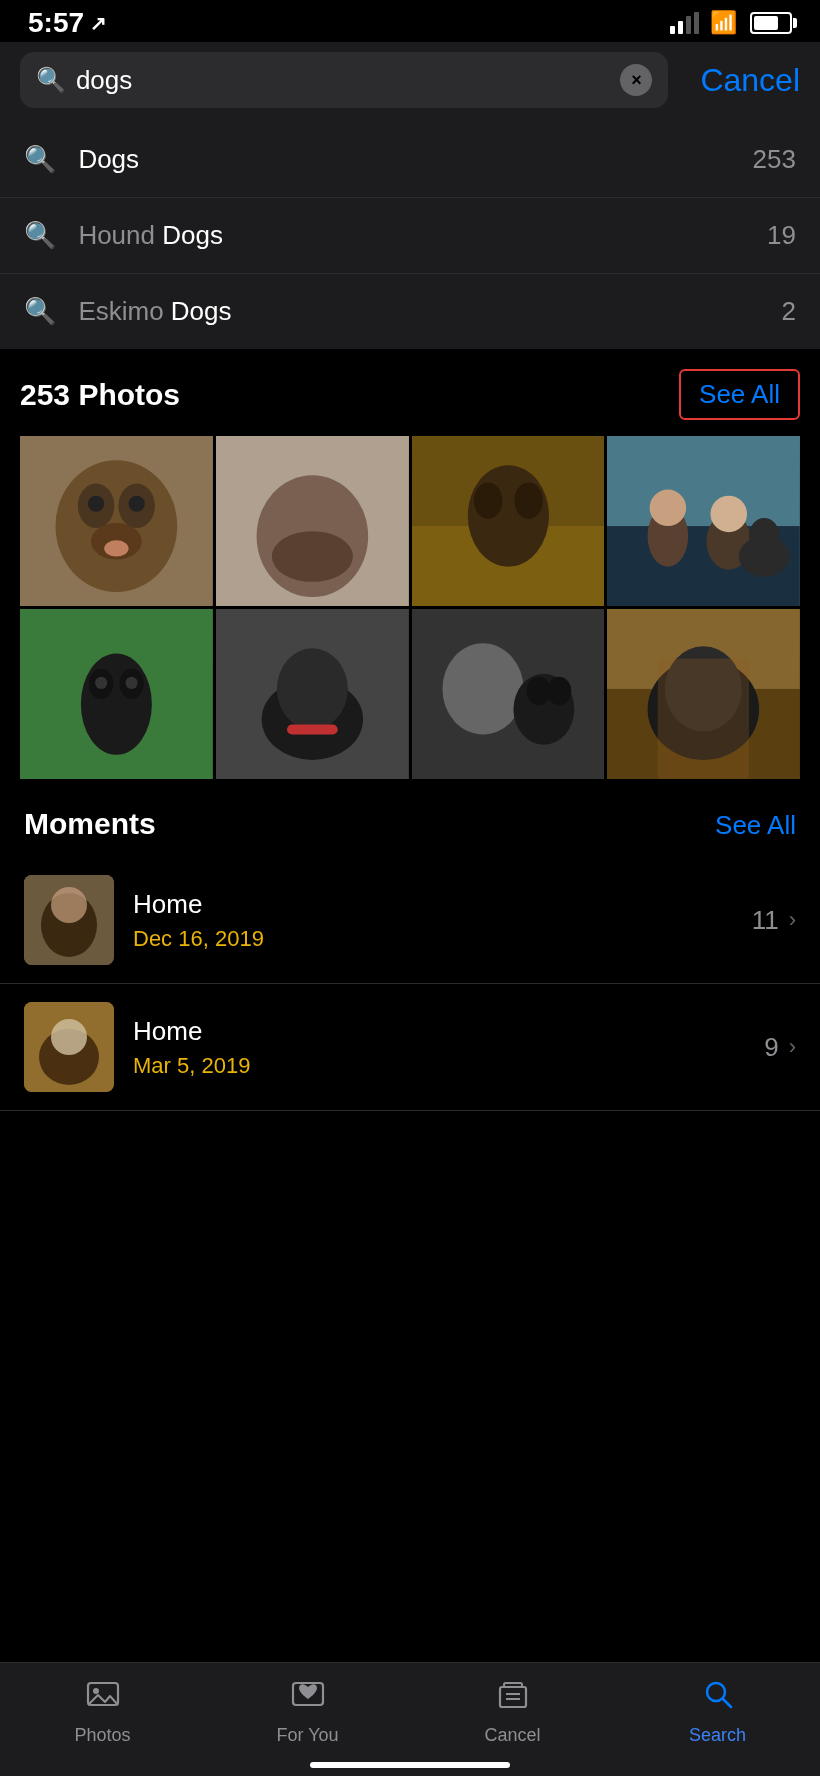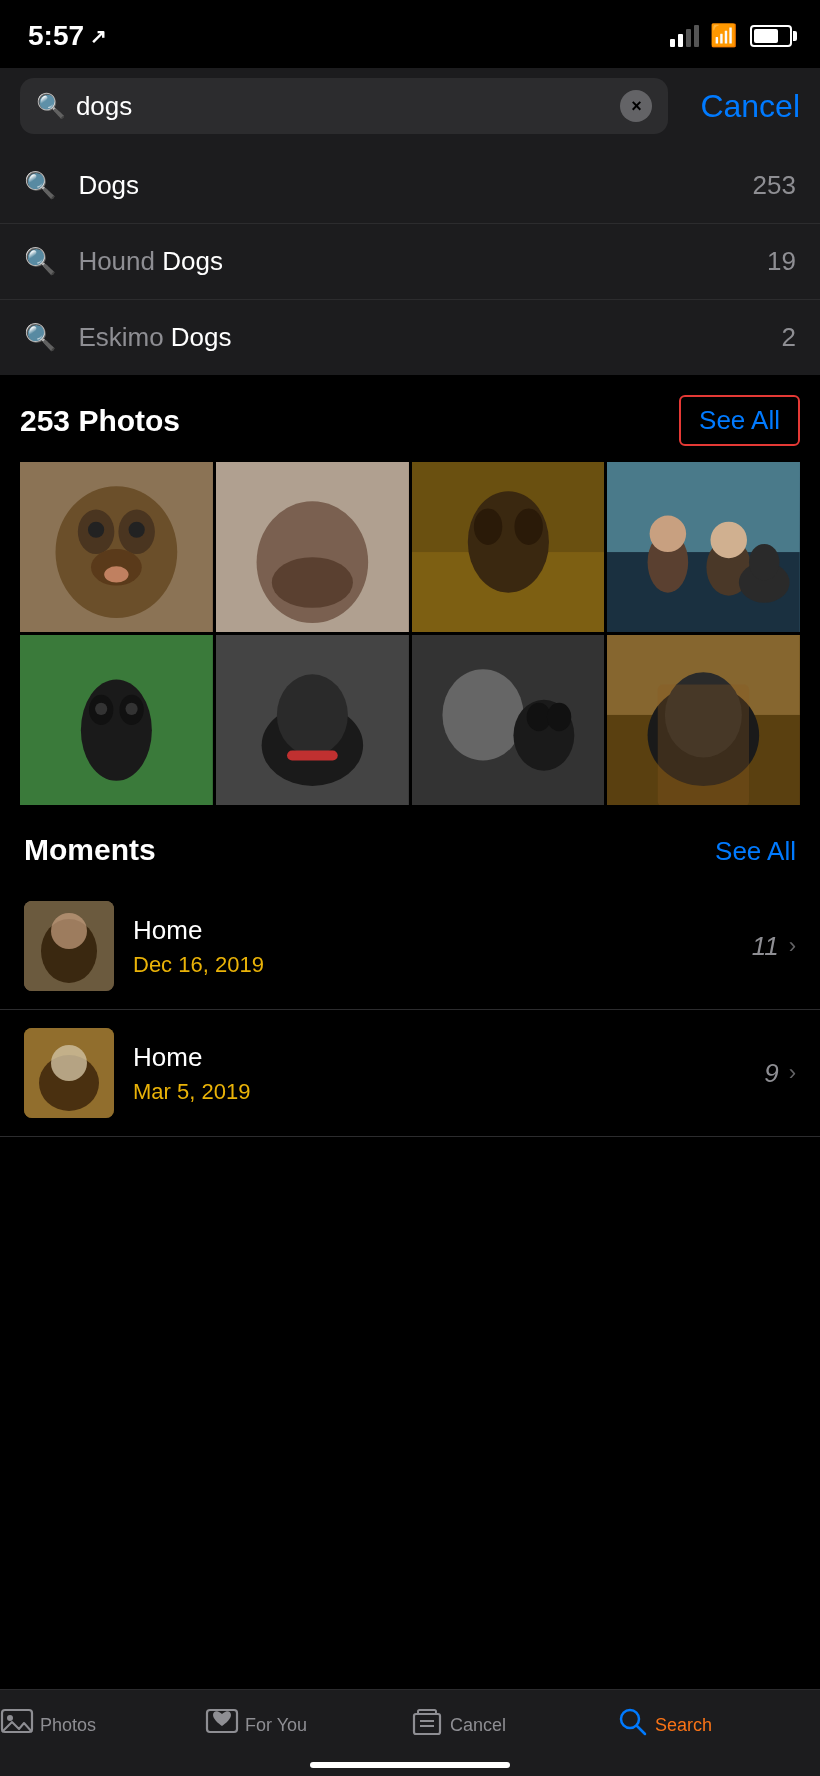--- a/index.html
+++ b/index.html
@@ -12,21 +12,21 @@
       color: #fff;
       overflow-x: hidden;
     }
 
     
     .status-bar {
       display: flex;
       justify-content: space-between;
       align-items: center;
       padding: 14px 28px 10px 28px;
-      height: 68px;
+      height: 42px;
     }
     .status-time {
       font-size: 28px;
       font-weight: 600;
       color: #fff;
       display: flex;
       align-items: center;
       gap: 6px;
     }
     .status-icons {
@@ -250,21 +250,20 @@
       color: #eab308;
     }
     .moment-count-area {
       display: flex;
       align-items: center;
       gap: 10px;
     }
     .moment-count {
       font-size: 26px;
       color: #8e8e93;
-      font-style: italic;
     }
     .chevron-icon {
       color: #636366;
       font-size: 22px;
     }
 
     
     .tab-bar {
       position: fixed;
       bottom: 0;
@@ -273,39 +272,39 @@
       background: #1c1c1e;
       border-top: 1px solid #2c2c2e;
       display: flex;
       justify-content: space-around;
       align-items: center;
       padding: 14px 0 30px 0;
       z-index: 100;
     }
     .tab-item {
       display: flex;
-      flex-direction: row;
+      flex-direction: column;
       align-items: center;
       gap: 6px;
       cursor: pointer;
       flex: 1;
     }
     .tab-icon {
       font-size: 34px;
       color: #8e8e93;
     }
     .tab-icon.active {
       color: #007aff;
     }
     .tab-label {
       font-size: 18px;
       color: #8e8e93;
     }
     .tab-label.active {
-      color: #f97316;
+      color: #3b82f6;
     }
 
     
     .home-indicator {
       position: fixed;
       bottom: 8px;
       left: 50%;
       transform: translateX(-50%);
       width: 200px;
       height: 6px;

